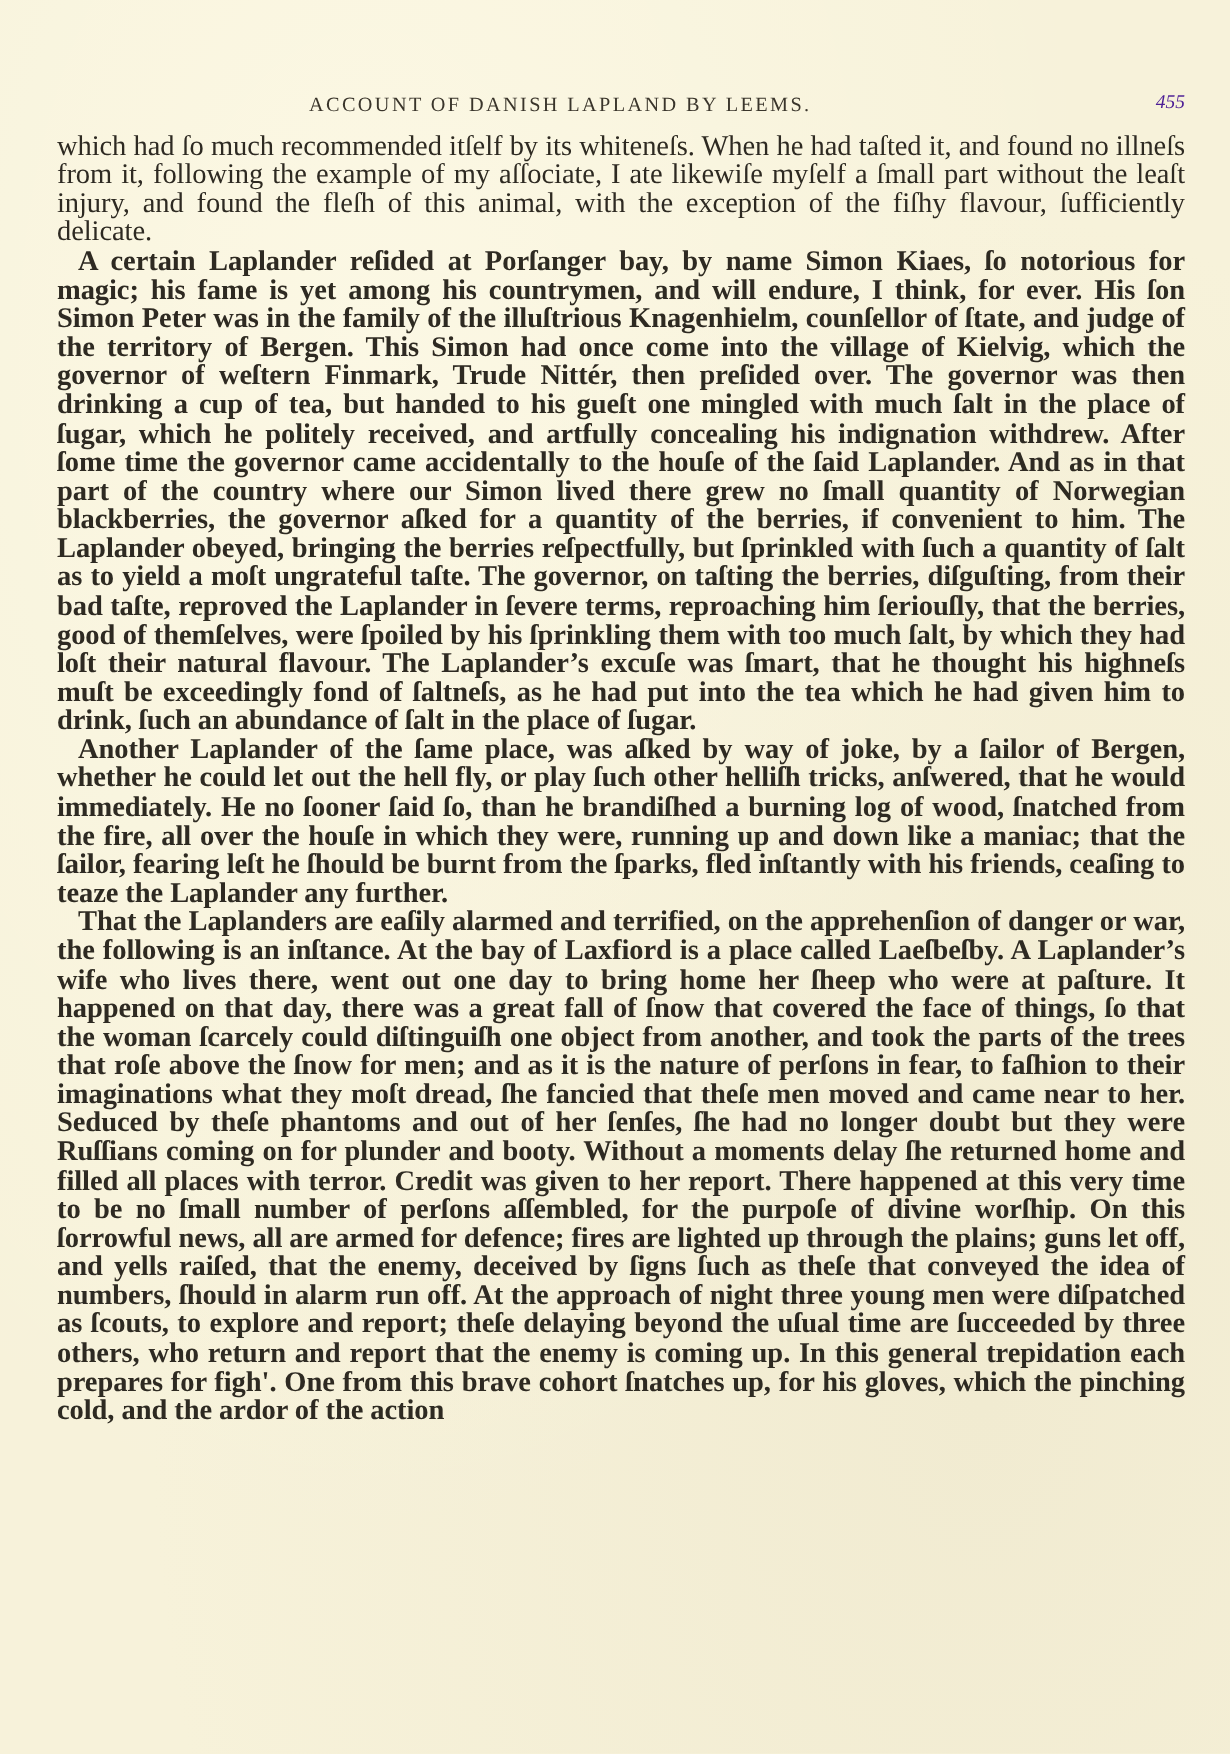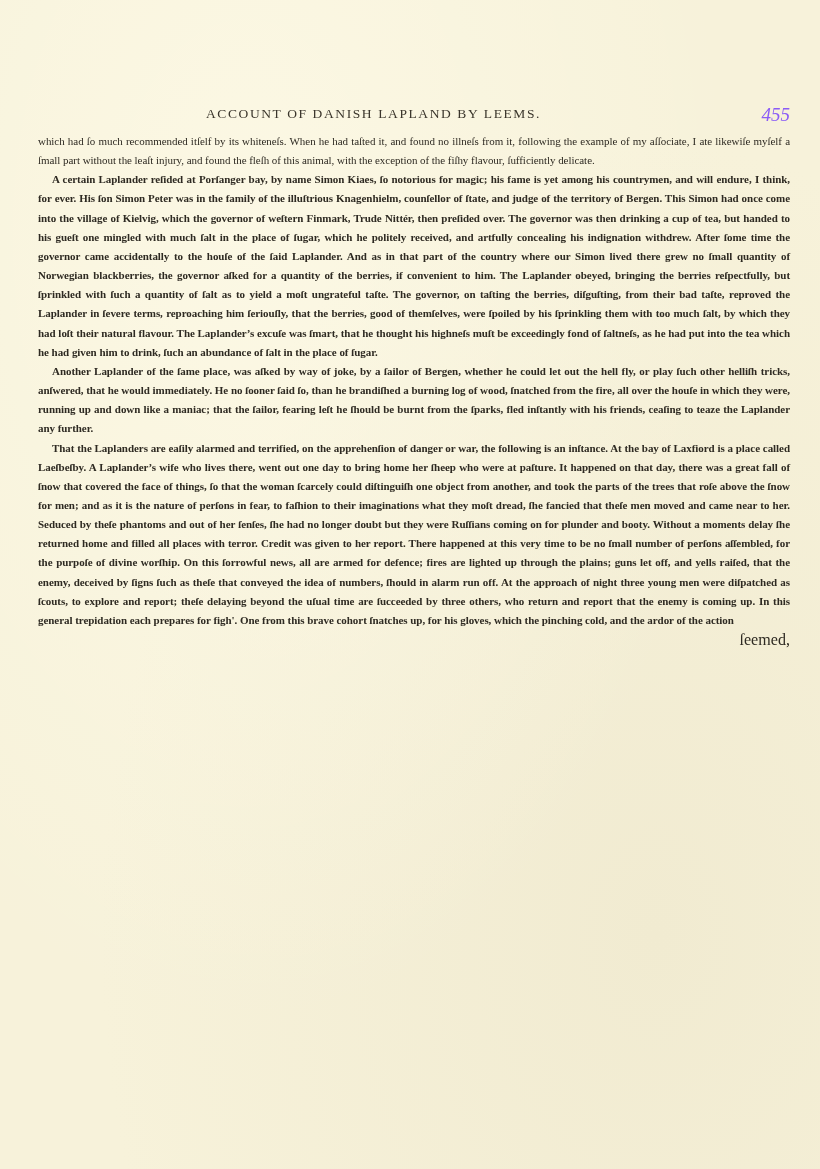--- a/index.html
+++ b/index.html
@@ -20,43 +20,42 @@
   }
   .page {
     position: absolute;
     left: 38px;
     top: 60px;
     width: 752px;
   }
   .running-head {
     position: relative;
     height: 28px;
-    margin-top: 44px;
   }
   .running-title {
     position: absolute;
     left: 168px;
     top: 2px;
     font-size: 13.5px;
     letter-spacing: 1.6px;
     color: #3a352b;
     font-family: "Liberation Serif", serif;
   }
   .page-number {
     position: absolute;
     right: 0px;
     top: 0px;
-    font-size: 19px;
+    font-size: 13px;
     font-style: italic;
-    color: #8b5cf6;
+    color: #4c1d95;
     font-family: "Liberation Serif", serif;
   }
   .body-text {
     margin-top: 0px;
-    font-size: 11px;
+    font-size: 19px;
     line-height: 19.15px;
     text-align: justify;
     letter-spacing: -0.05px;
   }
   .body-text p {
     margin: 0;
     text-indent: 0;
   }
   .body-text p.indent {
     text-indent: 14px;
@@ -78,14 +77,13 @@
     <span class="page-number">455</span>
   </div>
 
   <div class="body-text">
     <p>which had ſo much recommended itſelf by its whiteneſs. When he had taſted it, and found no illneſs from it, following the example of my aſſociate, I ate likewiſe myſelf a ſmall part without the leaſt injury, and found the fleſh of this animal, with the exception of the fiſhy flavour, ſufficiently delicate.</p>
     <p class="indent">A certain Laplander reſided at Porſanger bay, by name Simon Kiaes, ſo notorious for magic; his fame is yet among his countrymen, and will endure, I think, for ever. His ſon Simon Peter was in the family of the illuſtrious Knagenhielm, counſellor of ſtate, and judge of the territory of Bergen. This Simon had once come into the village of Kielvig, which the governor of weſtern Finmark, Trude Nittér, then preſided over. The governor was then drinking a cup of tea, but handed to his gueſt one mingled with much ſalt in the place of ſugar, which he politely received, and artfully concealing his indignation withdrew. After ſome time the governor came accidentally to the houſe of the ſaid Laplander. And as in that part of the country where our Simon lived there grew no ſmall quantity of Norwegian blackberries, the governor aſked for a quantity of the berries, if convenient to him. The Laplander obeyed, bringing the berries reſpectfully, but ſprinkled with ſuch a quantity of ſalt as to yield a moſt ungrateful taſte. The governor, on taſting the berries, diſguſting, from their bad taſte, reproved the Laplander in ſevere terms, reproaching him ſeriouſly, that the berries, good of themſelves, were ſpoiled by his ſprinkling them with too much ſalt, by which they had loſt their natural flavour. The Laplander’s excuſe was ſmart, that he thought his highneſs muſt be exceedingly fond of ſaltneſs, as he had put into the tea which he had given him to drink, ſuch an abundance of ſalt in the place of ſugar.</p>
     <p class="indent">Another Laplander of the ſame place, was aſked by way of joke, by a ſailor of Bergen, whether he could let out the hell fly, or play ſuch other helliſh tricks, anſwered, that he would immediately. He no ſooner ſaid ſo, than he brandiſhed a burning log of wood, ſnatched from the fire, all over the houſe in which they were, running up and down like a maniac; that the ſailor, fearing leſt he ſhould be burnt from the ſparks, fled inſtantly with his friends, ceaſing to teaze the Laplander any further.</p>
     <p class="indent">That the Laplanders are eaſily alarmed and terrified, on the apprehenſion of danger or war, the following is an inſtance. At the bay of Laxfiord is a place called Laeſbeſby. A Laplander’s wife who lives there, went out one day to bring home her ſheep who were at paſture. It happened on that day, there was a great fall of ſnow that covered the face of things, ſo that the woman ſcarcely could diſtinguiſh one object from another, and took the parts of the trees that roſe above the ſnow for men; and as it is the nature of perſons in fear, to faſhion to their imaginations what they moſt dread, ſhe fancied that theſe men moved and came near to her. Seduced by theſe phantoms and out of her ſenſes, ſhe had no longer doubt but they were Ruſſians coming on for plunder and booty. Without a moments delay ſhe returned home and filled all places with terror. Credit was given to her report. There happened at this very time to be no ſmall number of perſons aſſembled, for the purpoſe of divine worſhip. On this ſorrowful news, all are armed for defence; fires are lighted up through the plains; guns let off, and yells raiſed, that the enemy, deceived by ſigns ſuch as theſe that conveyed the idea of numbers, ſhould in alarm run off. At the approach of night three young men were diſpatched as ſcouts, to explore and report; theſe delaying beyond the uſual time are ſucceeded by three others, who return and report that the enemy is coming up. In this general trepidation each prepares for figh'. One from this brave cohort ſnatches up, for his gloves, which the pinching cold, and the ardor of the action</p>
   </div>
 
-  <p class="catchword">ſeemed,</p>
 </div>
 
 </body></html>

